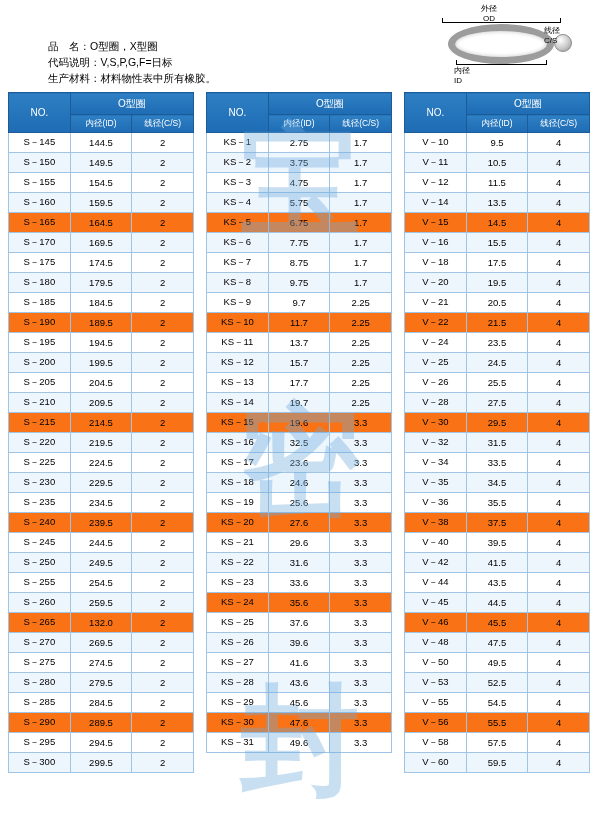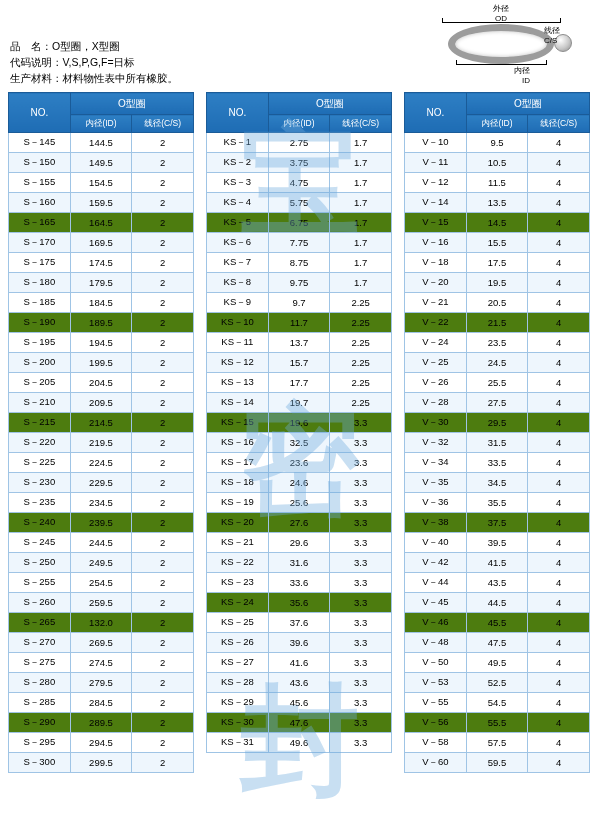--- a/index.html
+++ b/index.html
@@ -14,32 +14,32 @@
 
   
   .header{
     position:absolute;left:0;top:0;width:600px;height:86px;
   }
   .meta{
     position:absolute;left:10px;top:38px;
     font-size:10.5px;line-height:16px;color:#000;
   }
   .meta div{white-space:nowrap;}
-  .meta .lbl{letter-spacing:0;}
+  .meta .lbl{letter-spacing:0;margin-left:38px;}
 
   
   .diagram{
     position:absolute;left:412px;top:4px;width:180px;height:78px;
   }
   .dg-od-label{
-    position:absolute;left:54px;top:0px;width:70px;text-align:center;
+    position:absolute;left:42px;top:0px;width:70px;text-align:center;
     font-size:8px;line-height:10px;color:#000;
   }
   .dg-id-label{
-    position:absolute;left:58px;top:62px;width:60px;text-align:right;
+    position:absolute;left:42px;top:62px;width:60px;text-align:left;
     font-size:8px;line-height:10px;color:#000;
   }
   .dg-cs-label{
     position:absolute;left:132px;top:22px;width:30px;
     font-size:8px;line-height:10px;color:#000;
   }
   .dg-ring{
     position:absolute;left:36px;top:20px;width:106px;height:40px;
     border:7px solid #9c9c9c;border-radius:50%;
     background:#ffffff;
@@ -90,21 +90,21 @@
   }
   thead th.sub{
     font-size:8.5px;
     height:18px;
   }
   td.no{width:62px;}
   td.id{width:62px;}
   td.cs{width:62px;}
   tbody tr.even td{background:#ffffff;}
   tbody tr.odd td{background:#eef6fd;}
-  tbody tr.hl td{background:#4d7c0f;}
+  tbody tr.hl td{background:#f97316;}
   td{color:#000;}
 
   
   .watermark{
     position:absolute;left:150px;top:120px;
     width:300px;height:680px;
     pointer-events:none;
     display:flex;flex-direction:column;align-items:center;justify-content:space-between;
     z-index:5;
   }

